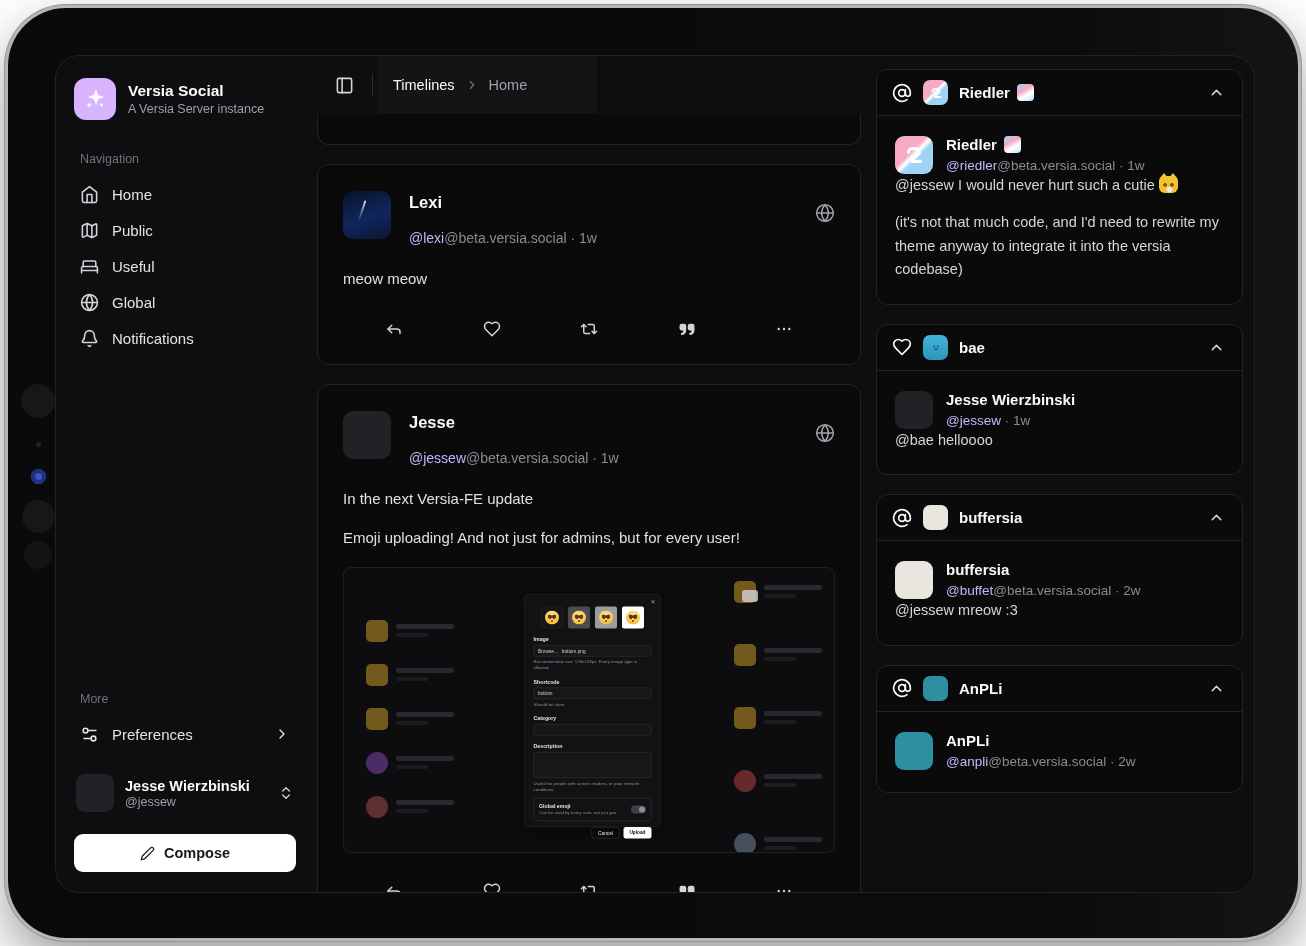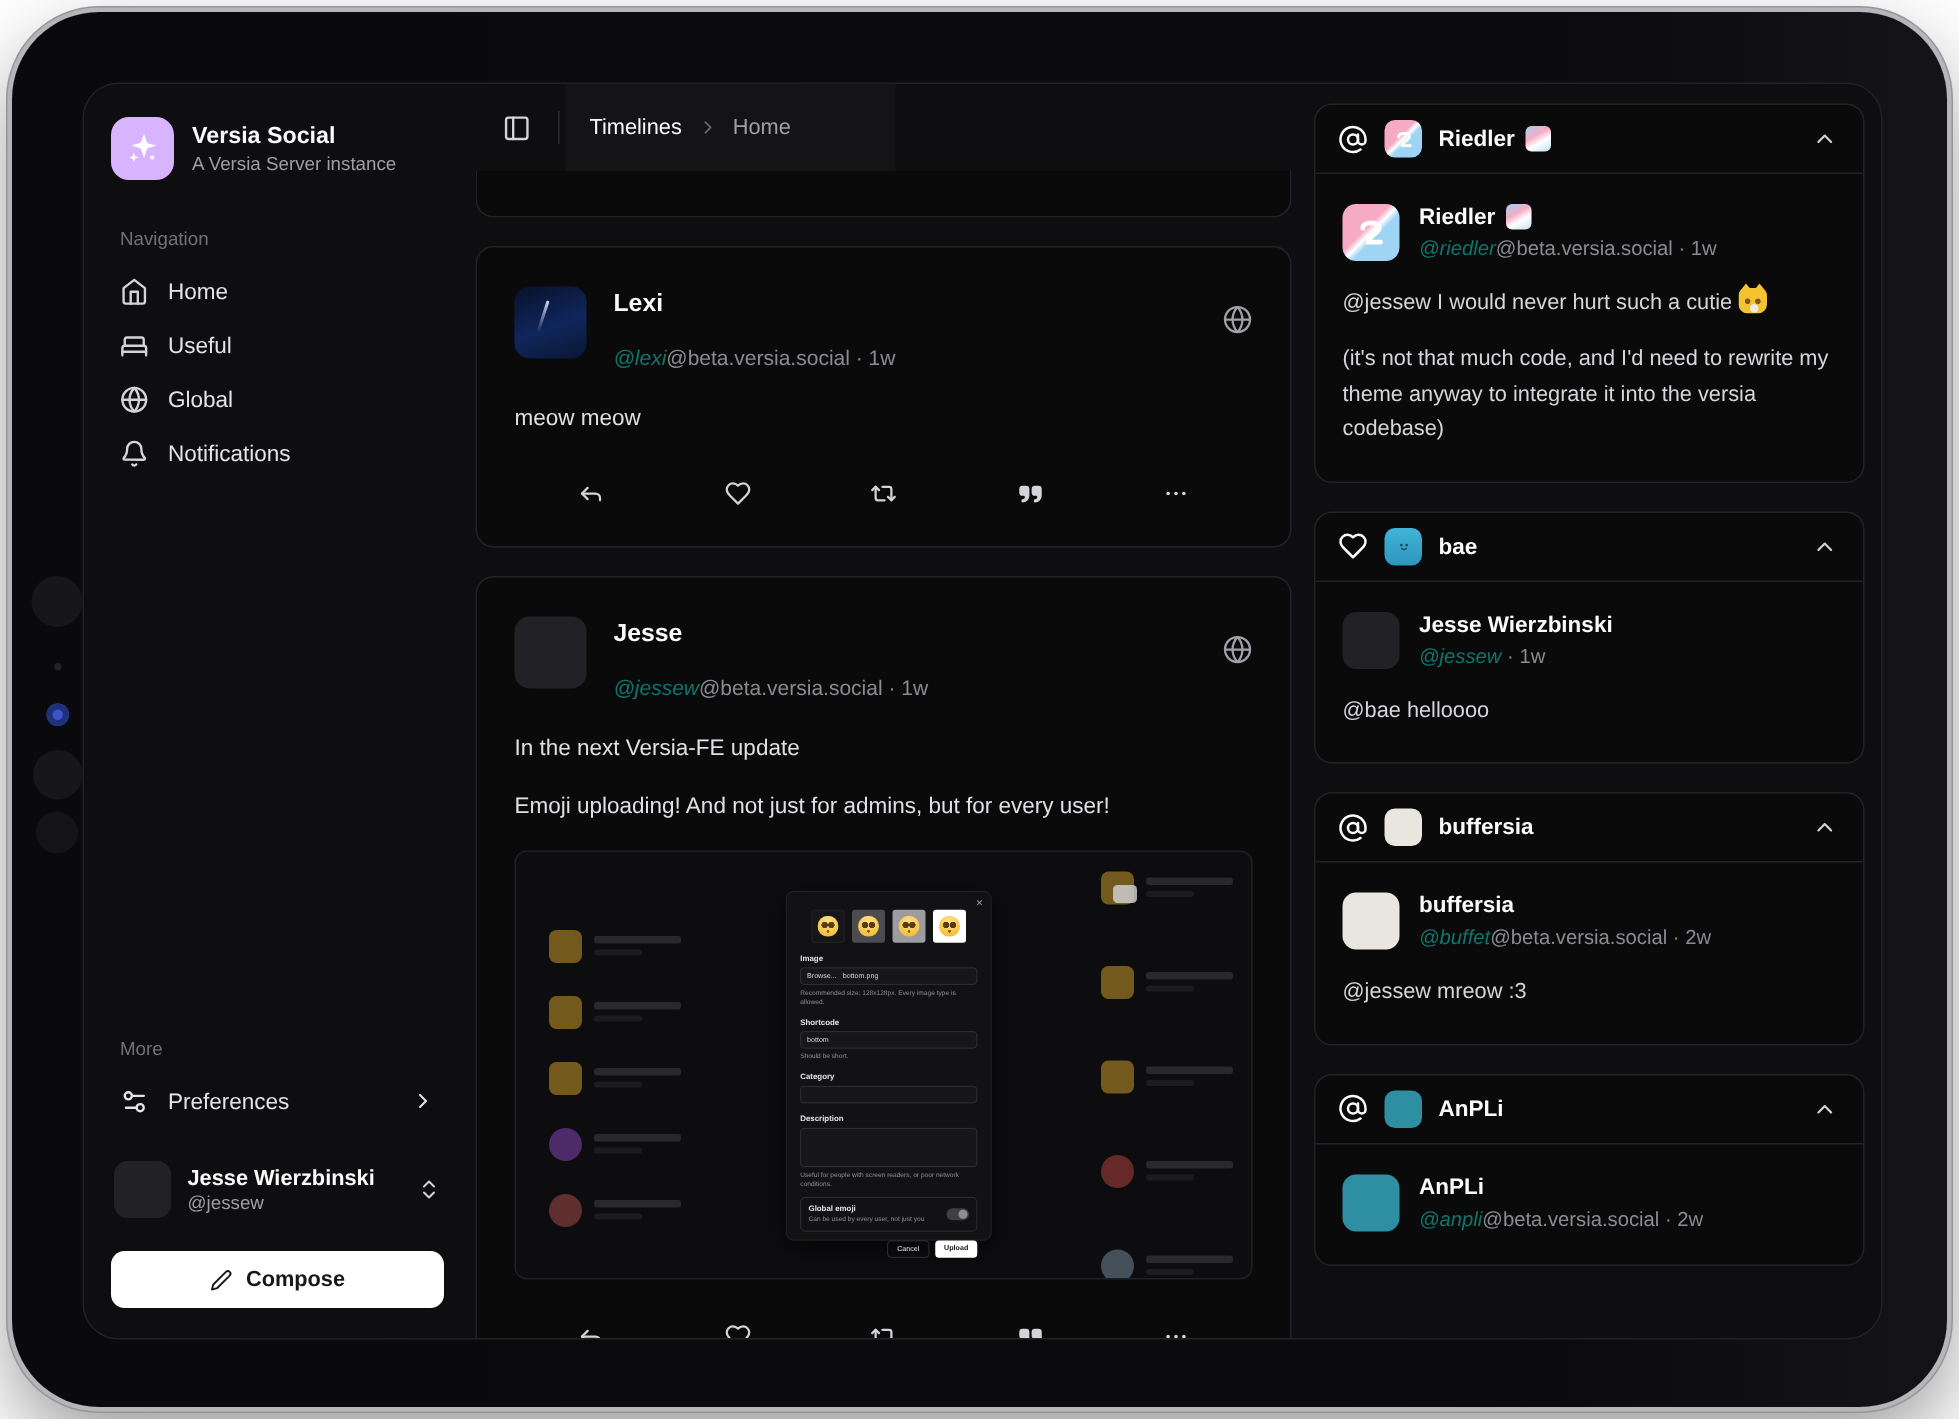--- a/index.html
+++ b/index.html
@@ -74,21 +74,21 @@
   .crumb.current { color:#9f9fa8; }
   .icon-btn { background:none; border:none; color:#d4d4d8; cursor:pointer; display:flex; align-items:center; padding:4px; }
 
   .cutoff-card { height:31px; border:1px solid #232327; border-top:none; border-radius:0 0 12px 12px; background:#0a0a0b; }
 
   .post-card { border:1px solid #232327; border-radius:12px; background:#0a0a0b; padding:26px 25px 24px; margin-top:19px; }
   .post-head { display:flex; align-items:flex-start; gap:18px; }
   .post-avatar { width:48px; height:48px; border-radius:10px; flex:0 0 auto; }
   .post-author { font-size:16.5px; font-weight:700; color:#fafafa; padding-top:2px; }
   .post-meta { font-size:14px; margin-top:18px; color:#8b8b93; }
-  .handle-purple { color:#0f766e;font-style:italic; }
+  .handle-purple { color:#c4b5fd; }
   .post-head .spacer { flex:1; }
   .visibility { color:#a1a1aa; padding-top:12px; }
   .post-body { margin-top:22px; font-size:15px; color:#e0e0e4; line-height:1.5; }
   .post-body p + p { margin-top:17px; }
   .post-actions { display:flex; justify-content:space-between; align-items:center; margin-top:27px; padding:0 40px; }
   .action-btn { background:none; border:none; color:#d4d4d8; cursor:pointer; display:flex; padding:2px; }
 
   
   .embed { position:relative; margin-top:17px; height:286px; border-radius:8px; border:1px solid #202024; background:#0d0d0f; overflow:hidden; }
   .e-col { position:absolute; top:52px; opacity:.5; }
@@ -139,21 +139,21 @@
   .notif-type { color:#fafafa; display:flex; }
   .notif-av { width:25px; height:25px; border-radius:7px; flex:0 0 auto; }
   .notif-title { font-size:15px; font-weight:700; color:#fafafa; display:flex; align-items:center; gap:7px; }
   .notif-header .spacer { flex:1; }
   .collapse-btn { background:none; border:none; color:#d4d4d8; display:flex; cursor:pointer; padding:2px; }
   .notif-body { padding:20px 18px 22px; }
   .nb-head { display:flex; gap:13px; align-items:flex-start; }
   .nb-avatar { width:38px; height:38px; border-radius:9px; flex:0 0 auto; }
   .nb-author { font-size:15px; font-weight:700; color:#fafafa; display:flex; align-items:center; gap:7px; }
   .nb-meta { font-size:13.5px; margin-top:5px; color:#8b8b93; }
-  .nb-lines { margin-top:17px; font-size:14.5px; color:#d6d6da; line-height:1.62; }
+  .nb-lines { font-size:14.5px; color:#d6d6da; line-height:1.62; }
   .nb-lines p + p { margin-top:14px; }
   .cube { display:inline-block; width:17px; height:17px; border-radius:4px; vertical-align:-3px;
     background:linear-gradient(150deg,#9fd4f4 0%,#f6aac4 38%,#ffffff 62%,#bfe0f6 100%); }
   .neocat { display:inline-block; width:19px; height:17px; vertical-align:-3px; border-radius:5px 5px 6px 6px; position:relative;
     background:radial-gradient(circle at 32% 52%, #7a5a10 1.6px, transparent 2.1px),
                radial-gradient(circle at 68% 52%, #7a5a10 1.6px, transparent 2.1px),
                radial-gradient(circle at 55% 80%, #e8eaf0 2.6px, transparent 3.1px),
                #f5c332; }
   .neocat::before, .neocat::after { content:""; position:absolute; top:-3px; width:0; height:0; border-left:4px solid transparent; border-right:4px solid transparent; border-bottom:5px solid #f5c332; }
   .neocat::before { left:1px; } .neocat::after { right:1px; }
@@ -192,20 +192,30 @@
       <div class="group-label">Navigation</div>
 
       <div class="nav-item">
         <span>
             <svg width="19" height="19" viewBox="0 0 24 24" fill="none" stroke="currentColor" stroke-width="2" stroke-linecap="round" stroke-linejoin="round">
               <path d="m3 9 9-7 9 7v11a2 2 0 0 1-2 2H5a2 2 0 0 1-2-2z"></path>
               <path d="M9 22V12h6v10"></path>
             </svg>
           </span>
         <span>Home</span>
+      </div>
+      <div class="nav-item">
+        <span>
+            <svg width="19" height="19" viewBox="0 0 24 24" fill="none" stroke="currentColor" stroke-width="2" stroke-linecap="round" stroke-linejoin="round">
+              <path d="M14.1 5.6a2 2 0 0 0 1.8 0l3.7-1.9A1 1 0 0 1 21 4.6v12.8a1 1 0 0 1-.6.9l-4.5 2.3a2 2 0 0 1-1.8 0l-4.2-2.1a2 2 0 0 0-1.8 0l-3.7 1.9A1 1 0 0 1 3 19.4V6.6a1 1 0 0 1 .6-.9l4.5-2.3a2 2 0 0 1 1.8 0z"></path>
+              <path d="M15 5.8v15"></path>
+              <path d="M9 3.2v15"></path>
+            </svg>
+          </span>
+        <span>Public</span>
       </div>
       <div class="nav-item">
         <span>
             <svg width="19" height="19" viewBox="0 0 24 24" fill="none" stroke="currentColor" stroke-width="2" stroke-linecap="round" stroke-linejoin="round">
               <path d="M4 12V7a2 2 0 0 1 2-2h12a2 2 0 0 1 2 2v5"></path>
               <path d="M2 20v-6a2 2 0 0 1 2-2h16a2 2 0 0 1 2 2v6"></path>
               <path d="M2 17h20"></path>
             </svg>
           </span>
         <span>Useful</span>

